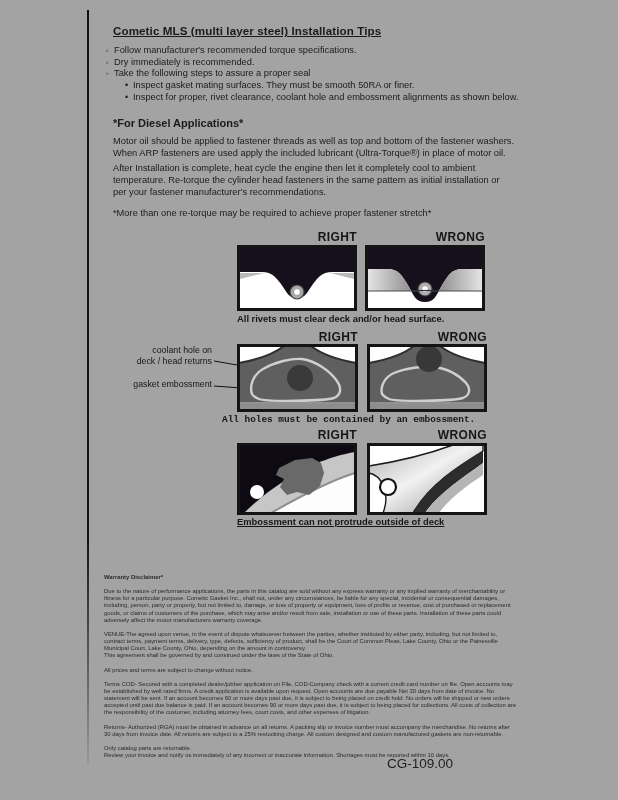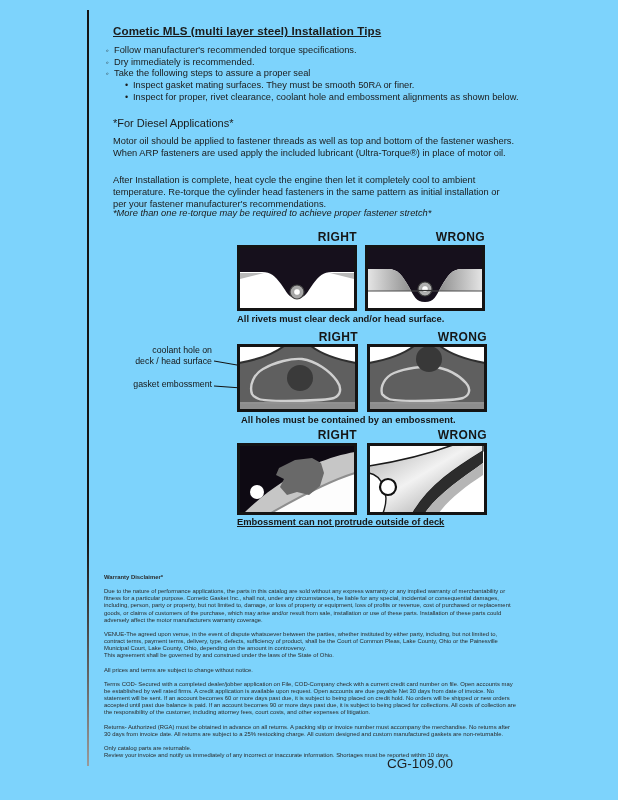--- a/index.html
+++ b/index.html
@@ -1,37 +1,37 @@
 <!DOCTYPE html>
 <html><head>
 <meta charset="utf-8">
 <style>
   html,body { margin:0; padding:0; background:#ffffff; }
   .page {
-    position:relative; width:618px; height:800px; background:#7dd3fc;
+    position:relative; width:618px; height:800px; background:#a3a3a3;
     font-family:"Liberation Sans", sans-serif; color:#1b1b1b; overflow:hidden;
   }
   .left-rule {
     position:absolute; left:87px; top:10px; width:1.5px; height:756px;
     background:linear-gradient(to bottom, #141414 0%, #141414 70%, #999999 100%);
   }
   .title {
     position:absolute; left:113px; top:24px; font-size:11.6px; font-weight:bold;
     text-decoration:underline; letter-spacing:0.1px;
   }
   .bullets { position:absolute; left:106px; top:45px; font-size:9.3px; line-height:11.7px; }
   .bullet-row { display:flex; }
   .bullet-glyph { width:8px; font-size:7.5px; line-height:11.7px; }
   .bullet-row.sub { margin-left:19px; }
   .bullet-row.sub .bullet-glyph { font-size:9px; }
-  .diesel-heading { position:absolute; left:113px; top:117px; font-size:11px; font-weight:normal; }
+  .diesel-heading { position:absolute; left:113px; top:117px; font-size:11px; font-weight:bold; }
   .para { position:absolute; left:113px; font-size:9.3px; line-height:11.8px; }
   .para1 { top:136px; width:408px; }
-  .para2 { top:163px; width:396px;margin-top:12px; }
-  .note  { top:208px; width:420px;font-style:italic; }
+  .para2 { top:163px; width:396px; }
+  .note  { top:208px; width:420px; }
   .dlabel {
     position:absolute; width:120px; text-align:right;
     font-size:12px; font-weight:600; letter-spacing:0.4px; color:#161616;
   }
   .dbox { position:absolute; display:block; }
   .caption { position:absolute; font-size:9.4px; font-weight:600; color:#161616; }
   .callout {
     position:absolute; left:104px; width:108px; text-align:right;
     font-size:8.8px; line-height:10.6px; color:#161616;
   }
@@ -121,21 +121,21 @@
     <rect x="1.5" y="1.5" width="117" height="63" fill="none" stroke="#141414" stroke-width="3"></rect>
   </svg>
 
   <div class="caption" style="left:237px; top:313px;">All rivets must clear deck and/or head surface.</div>
 
   <div class="dlabel" style="left:238px; top:330px;">RIGHT</div>
   <div class="dlabel" style="left:367px; top:330px;">WRONG</div>
 
   <div class="callout" style="top:345px;">
     <div>coolant hole on</div>
-    <div>deck / head surface</div>
+    <div>deck / head returns</div>
   </div>
   <div class="callout" style="top:379px;">gasket embossment</div>
 
   <svg class="leader-svg" width="383" height="94" viewBox="0 0 383 94">
     <line x1="110" y1="30" x2="196" y2="45" stroke="#111111" stroke-width="1"></line>
     <line x1="110" y1="55" x2="165" y2="59" stroke="#111111" stroke-width="1"></line>
   </svg>
 
   <svg class="dbox" style="left:237px; top:344px;" width="121" height="68" viewBox="0 0 121 68">
     <rect x="0" y="0" width="121" height="68" fill="#ffffff"></rect>
@@ -157,21 +157,21 @@
     <rect x="0" y="0" width="120" height="68" fill="#ffffff"></rect>
     <path d="M2 19 C24 15 38 9 47 2 H73 C82 9 96 15 118 19 V66 H2 Z" fill="#5f5f5f"></path>
     <path d="M2 19 C24 15 38 9 47 2 M73 2 C82 9 96 15 118 19" stroke="#2f2f2f" stroke-width="2" fill="none"></path>
     <path d="M15 50 C13 42 18 33 27 29 C39 24 56 22 66 23 C80 24 92 31 99 39 C104 45 103 51 96 54 C87 57 30 58 22 55 C17 53 16 51 15 50 Z" fill="none" stroke="#cfcfcf" stroke-width="2.4"></path>
     <circle cx="62" cy="15" r="13" fill="#383838" clip-path="url(#moundClipW)"></circle>
     <line x1="2" y1="59" x2="118" y2="59" stroke="#c4c4c4" stroke-width="1.2"></line>
     <rect x="2" y="60" width="116" height="6" fill="#8d8d8d"></rect>
     <rect x="1.5" y="1.5" width="117" height="65" fill="none" stroke="#141414" stroke-width="3"></rect>
   </svg>
 
-  <div class="caption" style="left:241px; top:414px;">All holes must be contained by an embossment.</div>
+  <div class="caption" style="left:222px; top:414px;font-family:Liberation Mono, monospace;">All holes must be contained by an embossment.</div>
 
   <div class="dlabel" style="left:237px; top:428px;">RIGHT</div>
   <div class="dlabel" style="left:367px; top:428px;">WRONG</div>
 
   <svg class="dbox" style="left:237px; top:443px;" width="120" height="72" viewBox="0 0 120 72">
     <rect x="0" y="0" width="120" height="72" fill="#0e0a13"></rect>
     <path d="M118 30 C92 38 62 54 34 70 H118 Z" fill="#fdfdfd"></path>
     <path d="M7 70 C26 51 52 33 78 21 C92 15 106 11 118 9 V30 C92 38 62 54 34 70 Z" fill="#c6c6c6"></path>
     <path d="M118 30 C92 38 62 54 34 70" stroke="#8e8e8e" stroke-width="2" fill="none"></path>
     <path d="M42 25 L58 17 L75 15 L84 20 L87 30 L83 43 L72 52 L60 49 L50 52 L43 44 L47 36 L39 32 Z" fill="#696969"></path>

